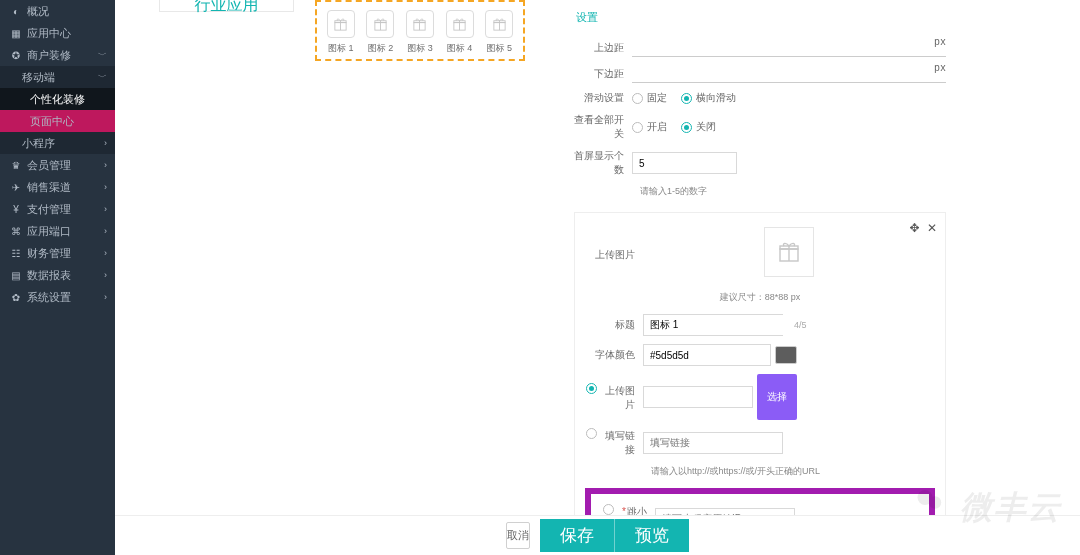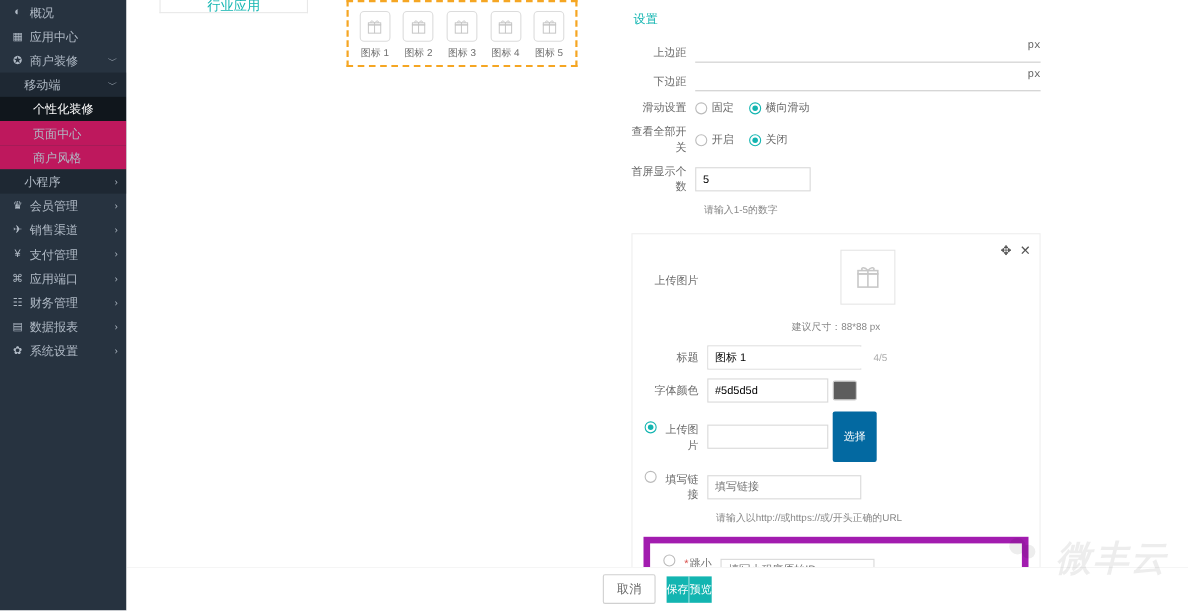--- a/index.html
+++ b/index.html
@@ -10,21 +10,21 @@
 .sidebar{width:115px;background:#273340;color:#b0bac5;font-size:11px;height:555px;overflow:hidden;}
 .sidebar .item{display:flex;align-items:center;height:22px;padding:0 8px 0 10px;cursor:pointer;}
 .sidebar .item .exp{margin-left:auto;font-size:9px;}
 .sidebar .item.sub{padding-left:22px;background:#1e2833;}
 .sidebar .item.sub2{padding-left:30px;background:#be185d;}
 .sidebar .item.active{background:#10161c;color:#fff;}
 .sidebar .ic{display:inline-block;width:12px;margin-right:5px;font-size:10px;text-align:center;}
 
 
 .main{flex:1;position:relative;background:#fff;}
-.top-tab{position:absolute;left:30px;top:0;width:135px;height:12px;border:1px solid #e8e8e8;border-top:none;text-align:center;font-size:12px;color:#13b5b1;line-height:10px;padding-bottom:2px;}
+.top-tab{position:absolute;left:44px;top:0;width:135px;height:12px;border:1px solid #e8e8e8;border-top:none;text-align:center;font-size:16px;color:#13b5b1;line-height:10px;padding-bottom:2px;}
 
 
 .icon-panel{position:absolute;left:200px;top:0;width:210px;border:2px dashed #f5a623;background:#fff;padding:8px 4px 4px;}
 .icon-row{display:flex;}
 .icon-cell{flex:1;text-align:center;}
 .icon-box{width:28px;height:28px;border:1px solid #dcdcdc;border-radius:4px;margin:0 auto 4px;display:flex;align-items:center;justify-content:center;color:#bfbfbf;}
 .icon-box svg{width:15px;height:15px;stroke:#c4c4c4;fill:none;stroke-width:1.4;}
 .icon-cell .lbl{font-size:9px;color:#6d6d6d;}
 
 
@@ -48,28 +48,28 @@
 .card{border:1px solid #eee;margin:14px 0;padding:14px 10px 12px;position:relative;}
 .card .tools{position:absolute;right:8px;top:8px;font-size:12px;color:#555;}
 .card .tools span{margin-left:4px;cursor:pointer;}
 .upload-box{width:50px;height:50px;border:1px solid #e5e5e5;margin:0 auto 6px;display:flex;align-items:center;justify-content:center;}
 .upload-box svg{width:24px;height:24px;stroke:#c7c7c7;fill:none;stroke-width:1.4;}
 .card .hint-c{text-align:center;font-size:9px;color:#888;margin-bottom:10px;}
 .input-suffix{display:flex;width:140px;border:1px solid #d9d9d9;align-items:center;}
 .input-suffix input{border:none;flex:1;font-size:10px;padding:3px 6px;height:20px;outline:none;}
 .input-suffix .suf{font-size:9px;color:#aaa;padding:0 6px;}
 .color-chip{width:22px;height:18px;background:#5d5d5d;border:1px solid #ccc;border-radius:2px;margin-left:4px;}
-.btn-sel{background:#0369a1;color:#fff;font-size:10px;border:none;padding:16px 10px;margin-left:4px;border-radius:2px;cursor:pointer;}
+.btn-sel{background:#8b5cf6;color:#fff;font-size:10px;border:none;padding:16px 10px;margin-left:4px;border-radius:2px;cursor:pointer;}
 .redbox{border:6px solid #a21caf;padding:10px 6px;margin:10px 0;}
 
 
 .footer{position:absolute;left:0;right:0;bottom:0;height:40px;background:#fff;border-top:1px solid #eee;display:flex;align-items:center;justify-content:center;gap:10px;}
-.btn{font-size:11px;padding:5px 12px;border-radius:2px;border:1px solid #d0d0d0;background:#fff;color:#666;cursor:pointer;}
+.btn{font-size:11px;padding:5px 0;border-radius:2px;border:1px solid #d0d0d0;background:#fff;color:#666;cursor:pointer;}
 .split{display:flex;}
-.split .bt{background:#13b5b1;color:#fff;border:none;font-size:10px;padding:5px 0;cursor:pointer;}
+.split .bt{background:#13b5b1;color:#fff;border:none;font-size:17px;padding:5px 20px;cursor:pointer;}
 .split .bt+.bt{border-left:1px solid rgba(255,255,255,.4);}
 
 
 .watermark{position:absolute;right:18px;bottom:25px;font-size:32px;color:#000;opacity:0.07;font-weight:600;pointer-events:none;font-style:italic;letter-spacing:2px;}
 .wm-ic{position:absolute;right:135px;bottom:36px;opacity:0.07;pointer-events:none;}
 .wm-ic svg{width:30px;height:30px;}
 </style>
 </head>
 <body>
 
@@ -91,23 +91,20 @@
       </div>
     <div class="item sub">
         <span>移动端</span>
         <span class="exp">﹀</span>
       </div>
     <div class="item sub2 active">
         <span>个性化装修</span>
       </div>
     <div class="item sub2">
         <span>页面中心</span>
-      </div>
-    <div class="item sub2">
-        <span>商户风格</span>
       </div>
     <div class="item sub">
         <span>小程序</span>
         <span class="exp">›</span>
       </div>
     <div class="item">
         <span class="ic">♛</span>
         <span>会员管理</span>
         <span class="exp">›</span>
       </div>
@@ -283,21 +280,21 @@
             <div class="input-suffix">
               <input value="图标 1" style="">
               <span class="suf">4/5</span>
             </div>
           </div>
         </div>
 
         <div class="row">
           <div class="lab">字体颜色</div>
           <div class="fld">
-            <input class="box-input" style="width: 110px;" value="#5d5d5d">
+            <input class="box-input" style="width: 128px;" value="#5d5d5d">
             <span class="color-chip"></span>
           </div>
         </div>
 
         <div class="row">
           <div class="lab">
             <label class="radio on" style="margin-right:4px">
                 <span class="dot"></span>
               </label><span>上传图片</span>
           </div>

